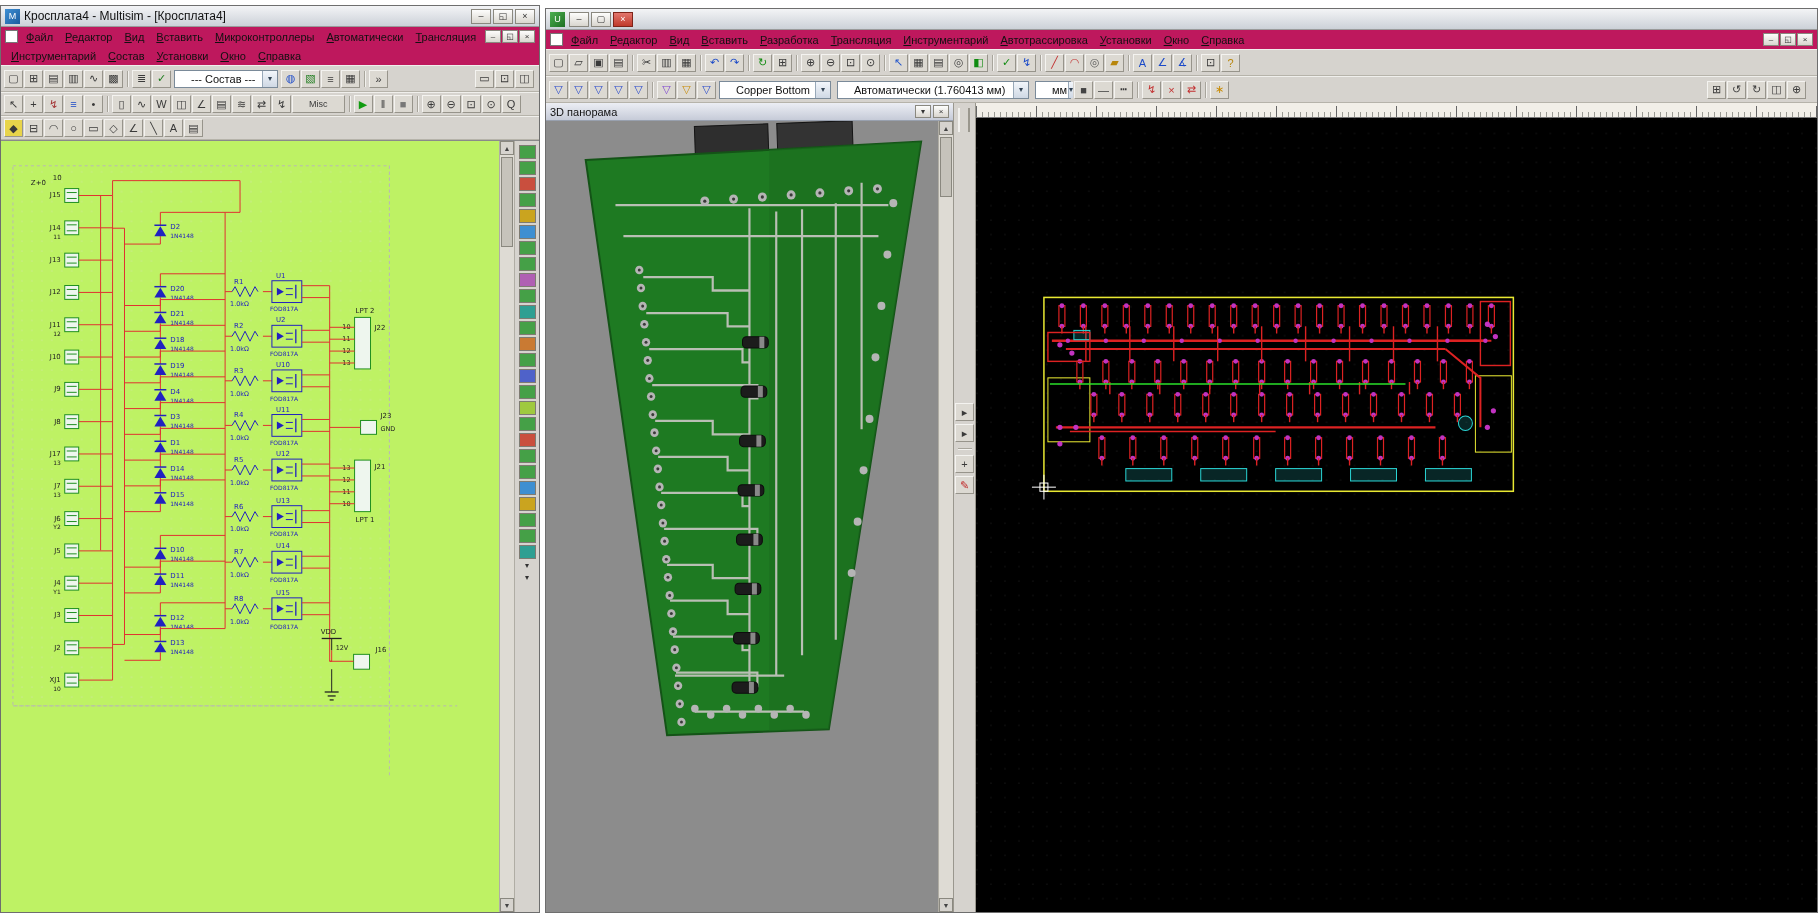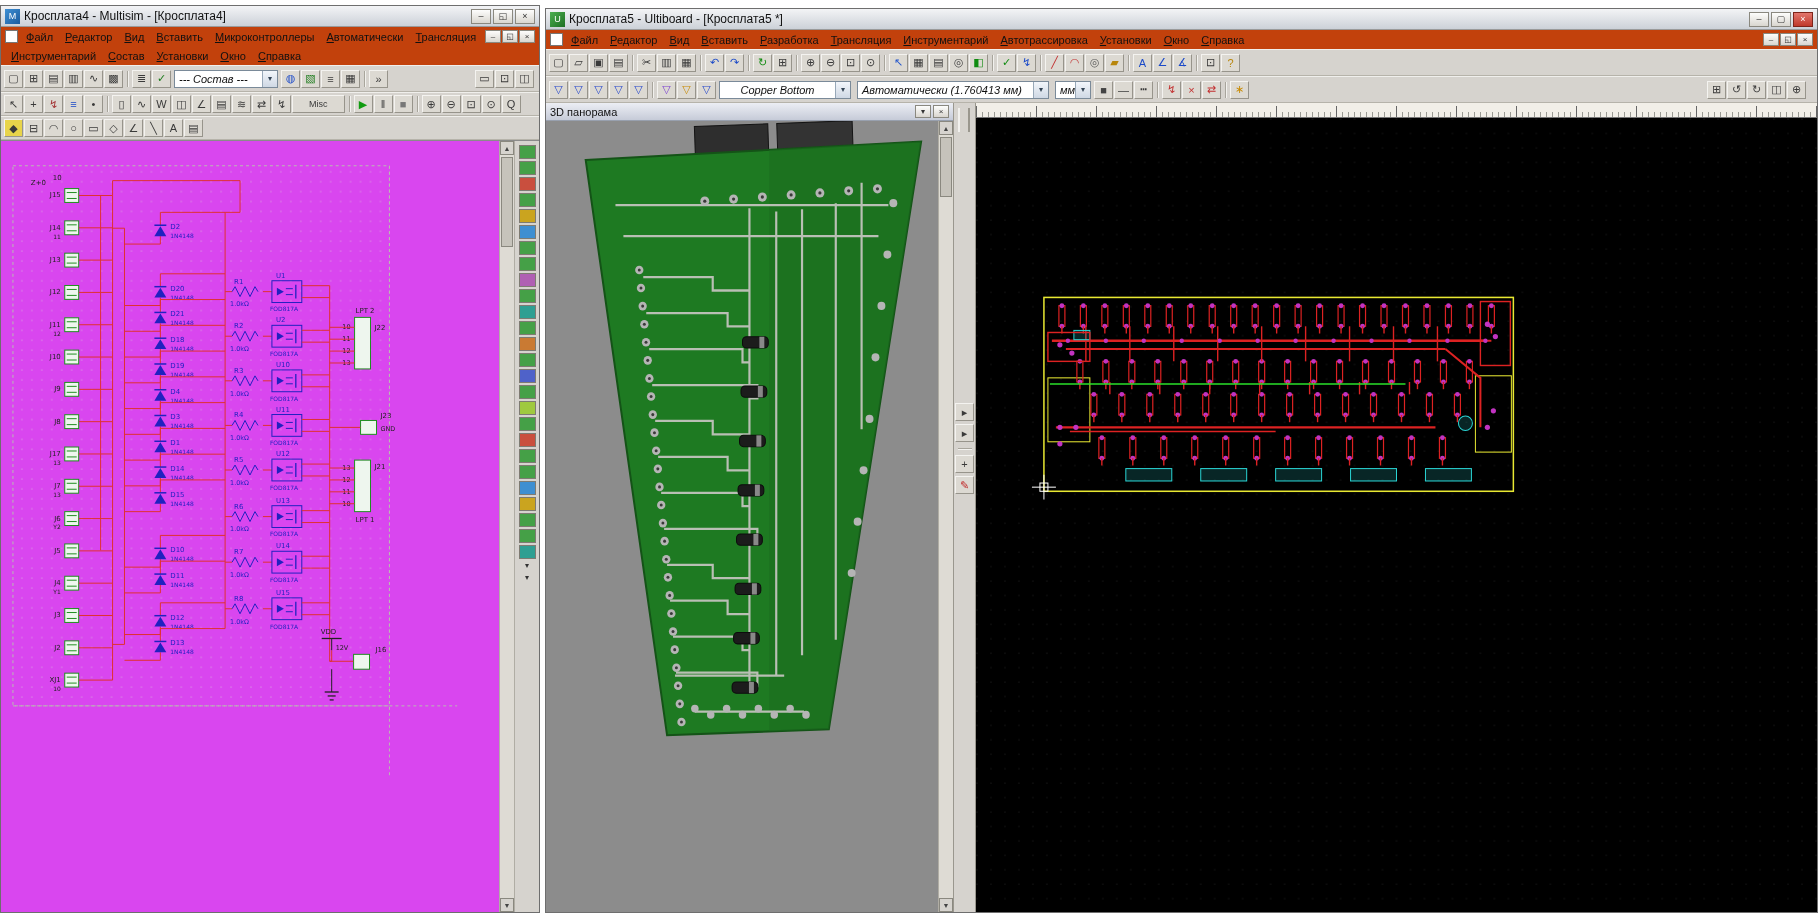--- a/index.html
+++ b/index.html
@@ -5,37 +5,37 @@
 *{margin:0;padding:0;box-sizing:border-box;}
 html,body{width:1818px;height:913px;overflow:hidden;background:#fff;font-family:"Liberation Sans",sans-serif;}
 .desktop{position:absolute;left:0;top:0;width:1818px;height:913px;overflow:hidden;background:#fff;}
 .win{position:absolute;background:#d6d3ce;border:1px solid #6e6e6e;display:flex;flex-direction:column;}
 .tbar{height:21px;display:flex;align-items:center;gap:4px;padding:0 4px;background:linear-gradient(#f3f4f6,#ccd1d8);border-bottom:1px solid #9a9a9a;flex:0 0 auto;}
 .tbar .ttext{font-size:12px;color:#111;white-space:nowrap;overflow:hidden;flex:1;}
 .appico{width:15px;height:15px;flex:0 0 auto;display:inline-block;}
 .winbtns{display:flex;gap:2px;flex:0 0 auto;}
 .wbtn{width:20px;height:15px;font-size:9px;line-height:13px;text-align:center;background:linear-gradient(#fdfdfc,#d9d6cf);border:1px solid #8a887f;color:#333;}
 .wbtn.close{background:linear-gradient(#e2766d,#c0392b);color:#fff;border-color:#7e241a;}
-.menubar{height:19px;display:flex;align-items:center;padding:0 4px;font-size:11px;background:#c2410c;flex:0 0 auto;}
+.menubar{height:19px;display:flex;align-items:center;padding:0 4px;font-size:11px;background:#be185d;flex:0 0 auto;}
 .menu-item{display:inline-block;padding:2px 6px;color:#111;white-space:nowrap;}
 .menu-item::first-letter{text-decoration:underline;}
 .mdibtns{margin-left:auto;display:flex;gap:1px;flex:0 0 auto;}
 .mdib{width:16px;height:13px;font-size:8px;line-height:11px;text-align:center;border:1px solid #8a887f;background:linear-gradient(#fdfdfc,#d9d6cf);color:#333;display:inline-block;}
 .toolbar{display:flex;align-items:center;padding:1px 3px;background:#d6d3ce;border-top:1px solid #f0efec;border-bottom:1px solid #b6b3aa;flex:0 0 auto;height:24px;}
 .toolbar.h26{height:27px;}
 .tbgroup{display:flex;align-items:center;gap:1px;}
 .tbi{width:19px;height:18px;display:inline-flex;align-items:center;justify-content:center;font-size:11px;color:#3a3a3a;background:#dcd9d2;border:1px solid;border-color:#f4f3f0 #97948b #97948b #f4f3f0;cursor:default;flex:0 0 auto;}
 .tbi.wide{width:auto;padding:0 16px;font-size:9px;}
 .tbsep{width:7px;height:18px;position:relative;flex:0 0 auto;}
 .tbsep::before{content:"";position:absolute;left:3px;top:1px;bottom:1px;border-left:1px solid #a8a59c;border-right:1px solid #f2f1ee;}
 .combo{height:18px;background:#fff;border:1px solid #7a8a99;display:inline-flex;align-items:center;font-size:11px;margin:0 3px;flex:0 0 auto;}
-.combo-text{padding:0 4px;white-space:nowrap;overflow:hidden;flex:1;color:#111;font-style:italic;}
+.combo-text{padding:0 16px;white-space:nowrap;overflow:hidden;flex:1;color:#111;}
 .combo-arrow{width:15px;height:100%;background:linear-gradient(#f2f6fb,#cfd8e4);border-left:1px solid #98a8b8;font-size:8px;display:flex;align-items:center;justify-content:center;color:#345;}
 .ms-canvas{flex:1;display:flex;min-height:0;border-top:1px solid #8a8a8a;background:#fff;}
-.sheet{flex:1;position:relative;background:#d946ef;overflow:hidden;min-width:0;}
+.sheet{flex:1;position:relative;background:#bef264;overflow:hidden;min-width:0;}
 .sheet svg{position:absolute;left:0;top:0;width:100%;height:100%;}
 .vscroll{width:15px;background:#dedbd4;border-left:1px solid #b0ada4;display:flex;flex-direction:column;font-size:7px;flex:0 0 auto;}
 .scr-btn{height:14px;line-height:13px;text-align:center;border:1px solid #8a887f;background:#d6d3ce;color:#444;flex:0 0 auto;}
 .scr-thumb{height:90px;margin:2px 1px;background:#c6c3bb;border:1px solid #8a887f;flex:0 0 auto;}
 .msstrip{width:25px;background:#d6d3ce;border-left:1px solid #b0ada4;display:flex;flex-direction:column;align-items:center;gap:2px;padding-top:4px;flex:0 0 auto;overflow:hidden;}
 .stripi{width:17px;height:14px;border:1px solid #7e7b72;flex:0 0 auto;display:inline-block;}
 .strip-arrow{font-size:8px;color:#333;line-height:10px;}
 .ub-content{flex:1;display:flex;min-height:0;}
 .panel3d{width:408px;display:flex;flex-direction:column;border-right:1px solid #9a978e;flex:0 0 auto;background:#d6d3ce;}
 .p3d-title{height:18px;background:linear-gradient(#eceef4,#c6cbd8);border-bottom:1px solid #98a0ae;display:flex;align-items:center;font-size:11px;padding:0 4px;gap:2px;color:#111;}
@@ -679,21 +679,20 @@
           <span class="stripi" style="background: rgb(47, 159, 146);"></span>
           <span class="strip-arrow">▾</span>
           <span class="strip-arrow">▾</span>
         </div>
     </div>
   </div>
 
   <div class="win" id="win-ub" style="left:545px;top:8px;width:1273px;height:905px;">
     <div class="tbar">
       <span class="appico" style="background:linear-gradient(135deg,#4caf50,#1e6f23);color:#fff;font-size:9px;text-align:center;line-height:15px;">U</span>
-      <span class="ttext">Кросплата5 - Ultiboard - [Кросплата5 *]</span>
       <span class="winbtns">
         <span class="wbtn">–</span>
         <span class="wbtn">▢</span>
         <span class="wbtn close">×</span>
       </span>
     </div>
     <div class="menubar">
       <span class="appico" style="width:13px;height:13px;background:#fff;border:1px solid #777;margin-right:2px;"></span>
       <span id="ub-menu" style="display:flex;">
           <span class="menu-item">Файл</span>
@@ -763,21 +762,21 @@
           <span class="tbi" style="color: rgb(34, 68, 204);">▽</span>
           <span class="tbi" style="color: rgb(34, 68, 204);">▽</span>
           <span class="tbi" style="color: rgb(34, 68, 204);">▽</span>
           <span class="tbi" style="color: rgb(34, 68, 204);">▽</span>
           <span class="tbi" style="color: rgb(34, 68, 204);">▽</span>
           <span class="tbsep"></span>
           <span class="tbi" style="color: rgb(122, 63, 209);">▽</span>
           <span class="tbi" style="color: rgb(200, 138, 0);">▽</span>
           <span class="tbi" style="color: rgb(34, 68, 204);">▽</span>
         </span>
-      <span class="combo" style="width:132px;text-align:center;">
+      <span class="combo" style="width:112px;">
         <span class="combo-text">Copper Bottom</span>
         <span class="combo-arrow">▾</span>
       </span>
       <span class="combo" style="width:192px;">
         <span class="combo-text">Автоматически (1.760413 мм)</span>
         <span class="combo-arrow">▾</span>
       </span>
       <span class="combo" style="width:36px;">
         <span class="combo-text">мм</span>
         <span class="combo-arrow">▾</span>

